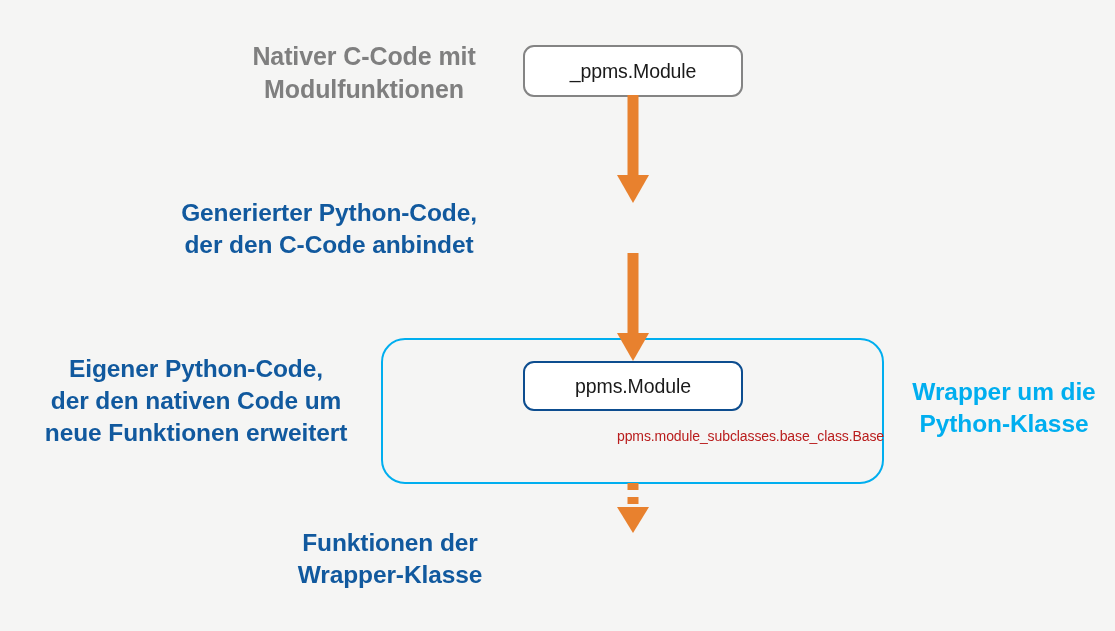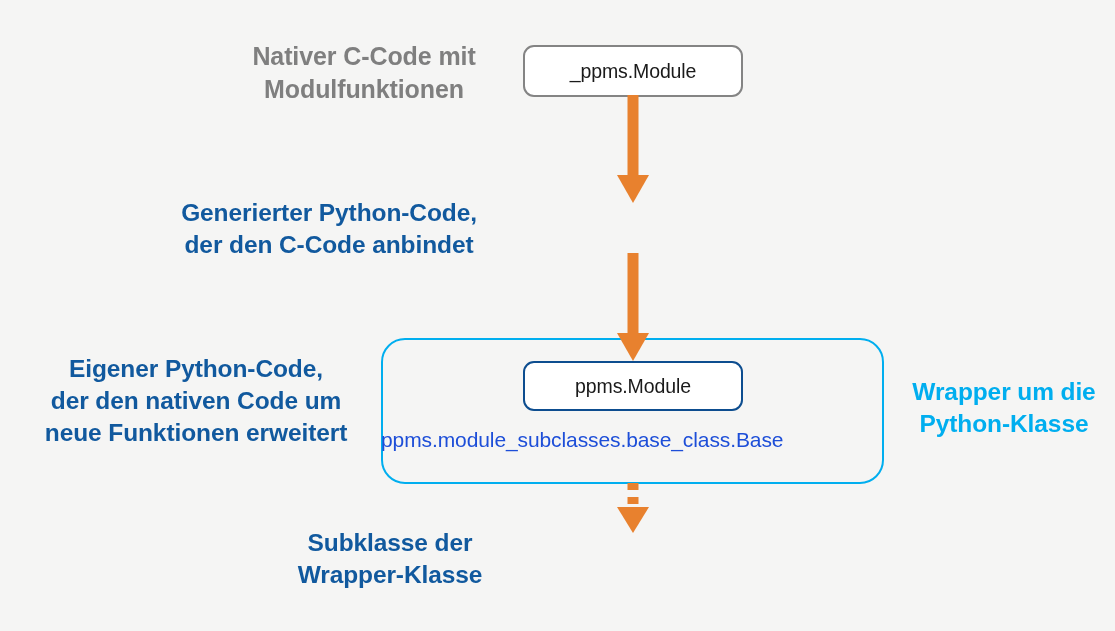--- a/index.html
+++ b/index.html
@@ -96,23 +96,23 @@
     width: 503px; height: 146px;
     box-sizing: border-box;
     border: 2.6px solid #00aeef;
     border-radius: 24px;
     background: transparent;
   }
   #base-class-text {
     position: absolute;
     left: 381px; top: 428px;
     width: 503px;
-    text-align: left;
-    color: #1d4ed8;
-    font-size: 21px;
+    text-align: right;
+    color: #b91c1c;
+    font-size: 14px;
     letter-spacing: -0.1px;
   }
 
   
   .arrow {
     position: absolute;
     pointer-events: none;
   }
   #arrow-1 { left: 608px; top: 95px;  }
   #arrow-2 { left: 608px; top: 253px; }
@@ -129,21 +129,21 @@
   <div id="label-generated" class="annot annot-blue">Generierter Python-Code,
 der den C-Code anbindet</div>
 
   <div id="label-own" class="annot annot-blue">Eigener Python-Code,
 der den nativen Code um
 neue Funktionen erweitert</div>
 
   <div id="label-wrapper" class="annot annot-cyan">Wrapper um die
 Python-Klasse</div>
 
-  <div id="label-subclass" class="annot annot-blue">Subklasse der
+  <div id="label-subclass" class="annot annot-blue">Funktionen der
 Wrapper-Klasse</div>
 
   <div id="wrapper-box"></div>
 
   <div id="node-native" class="node">_ppms.Module</div>
 
 
   <div id="node-module" class="node">ppms.Module</div>
 
   <div id="base-class-text">ppms.module_subclasses.base_class.Base</div>

